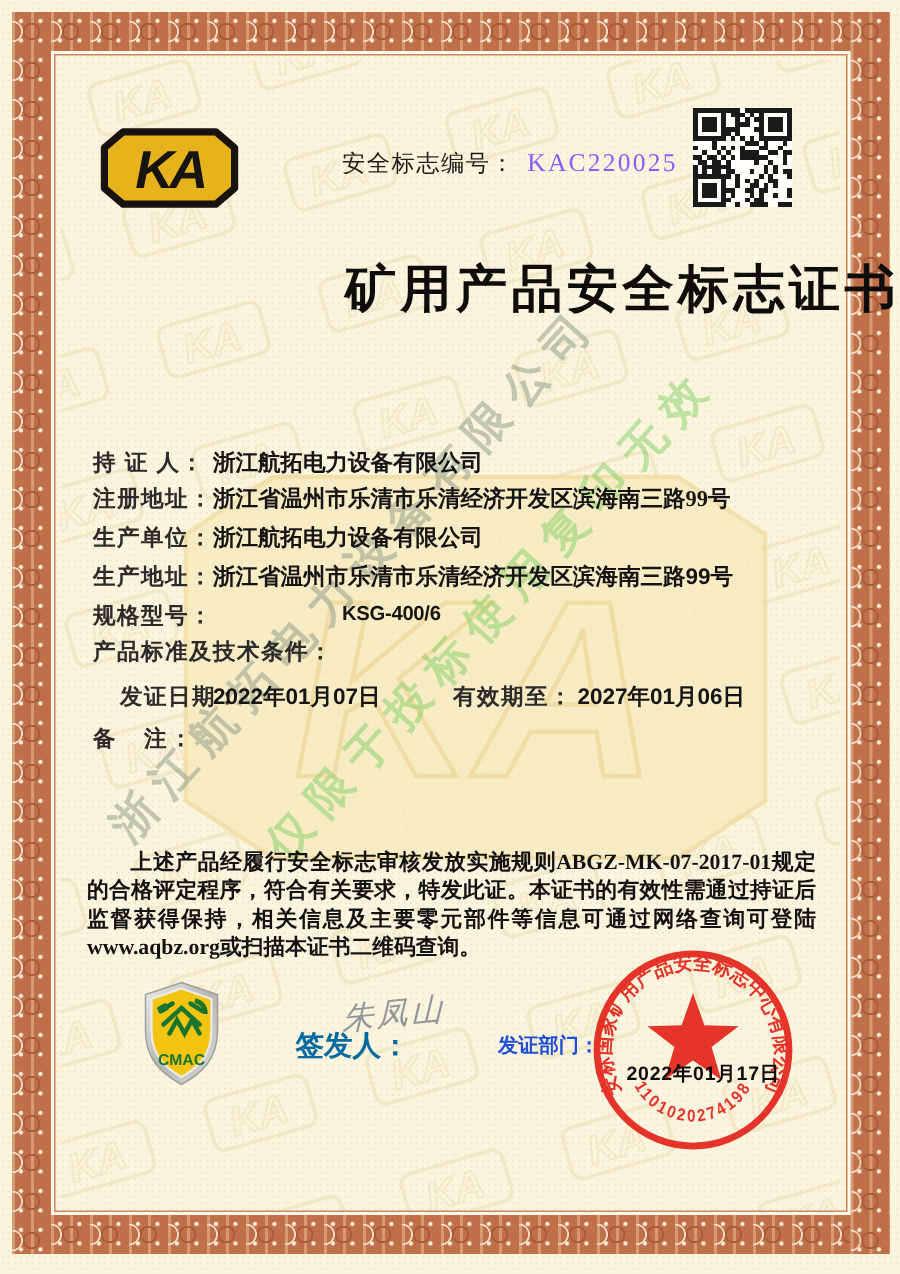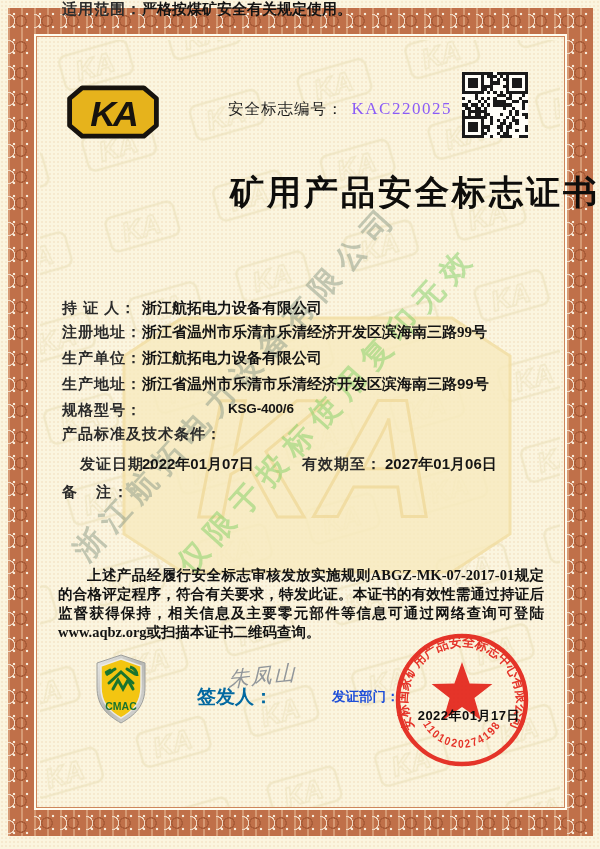--- a/index.html
+++ b/index.html
@@ -353,24 +353,20 @@
     <span class="flab">生产地址：</span>
     <span class="fval">浙江省温州市乐清市乐清经济开发区滨海南三路99号</span>
     </div>
   <div class="frow">
     <span class="flab">规格型号：</span>
     <span class="fval">KSG-400/6</span>
     </div>
   <div class="frow">
     <span class="flab">产品标准及技术条件：</span>
     </div>
-  <div class="frow">
-    <span class="flab">适用范围：</span>
-    <span class="fval">严格按煤矿安全有关规定使用。</span>
-    </div>
 
   <div class="daterow">
     <span class="dlab" style="left:80px">发证日期：</span>
     <span class="dval" style="left:142px">2022年01月07日</span>
     <span class="dlab" style="left:302px">有效期至：</span>
     <span class="dval" style="left:385px">2027年01月06日</span>
   </div>
 
   <div class="remark">备　注：</div>
 

